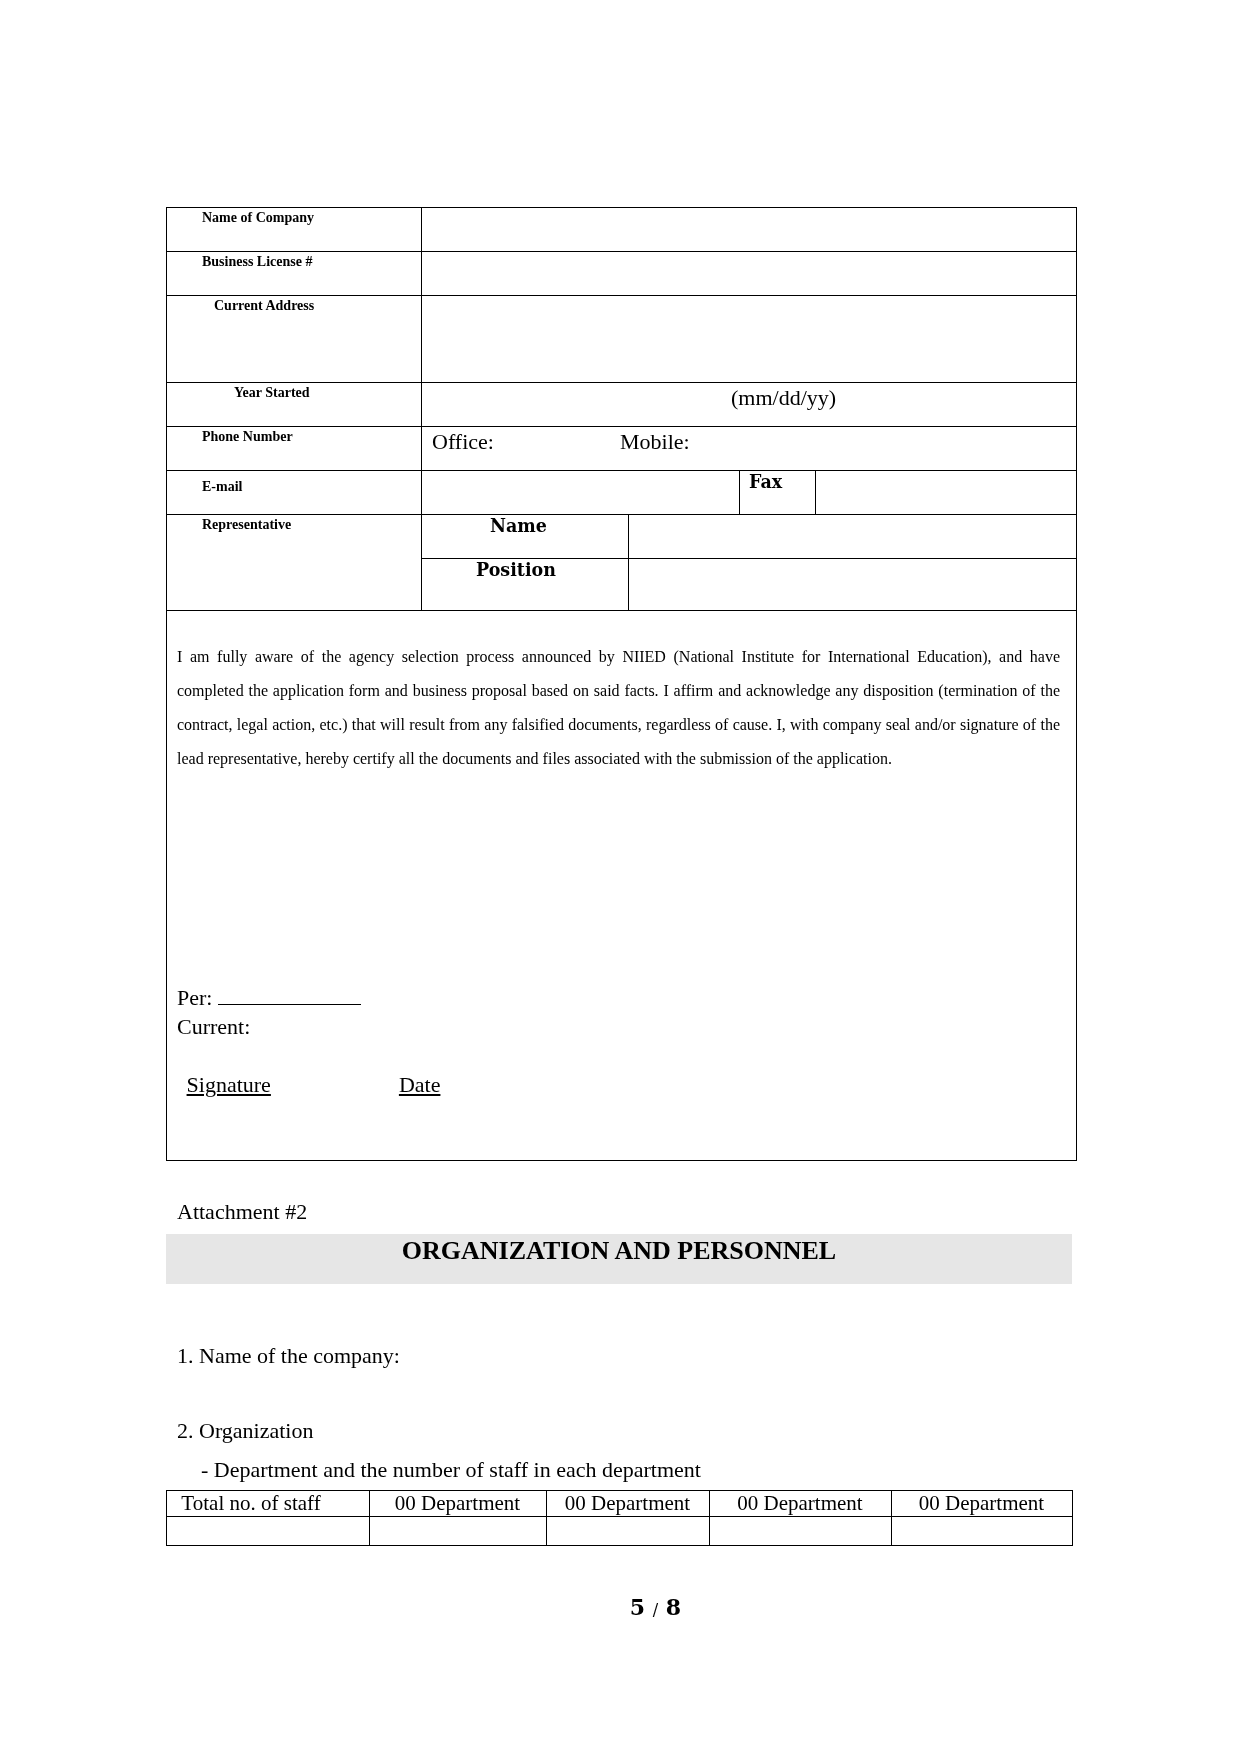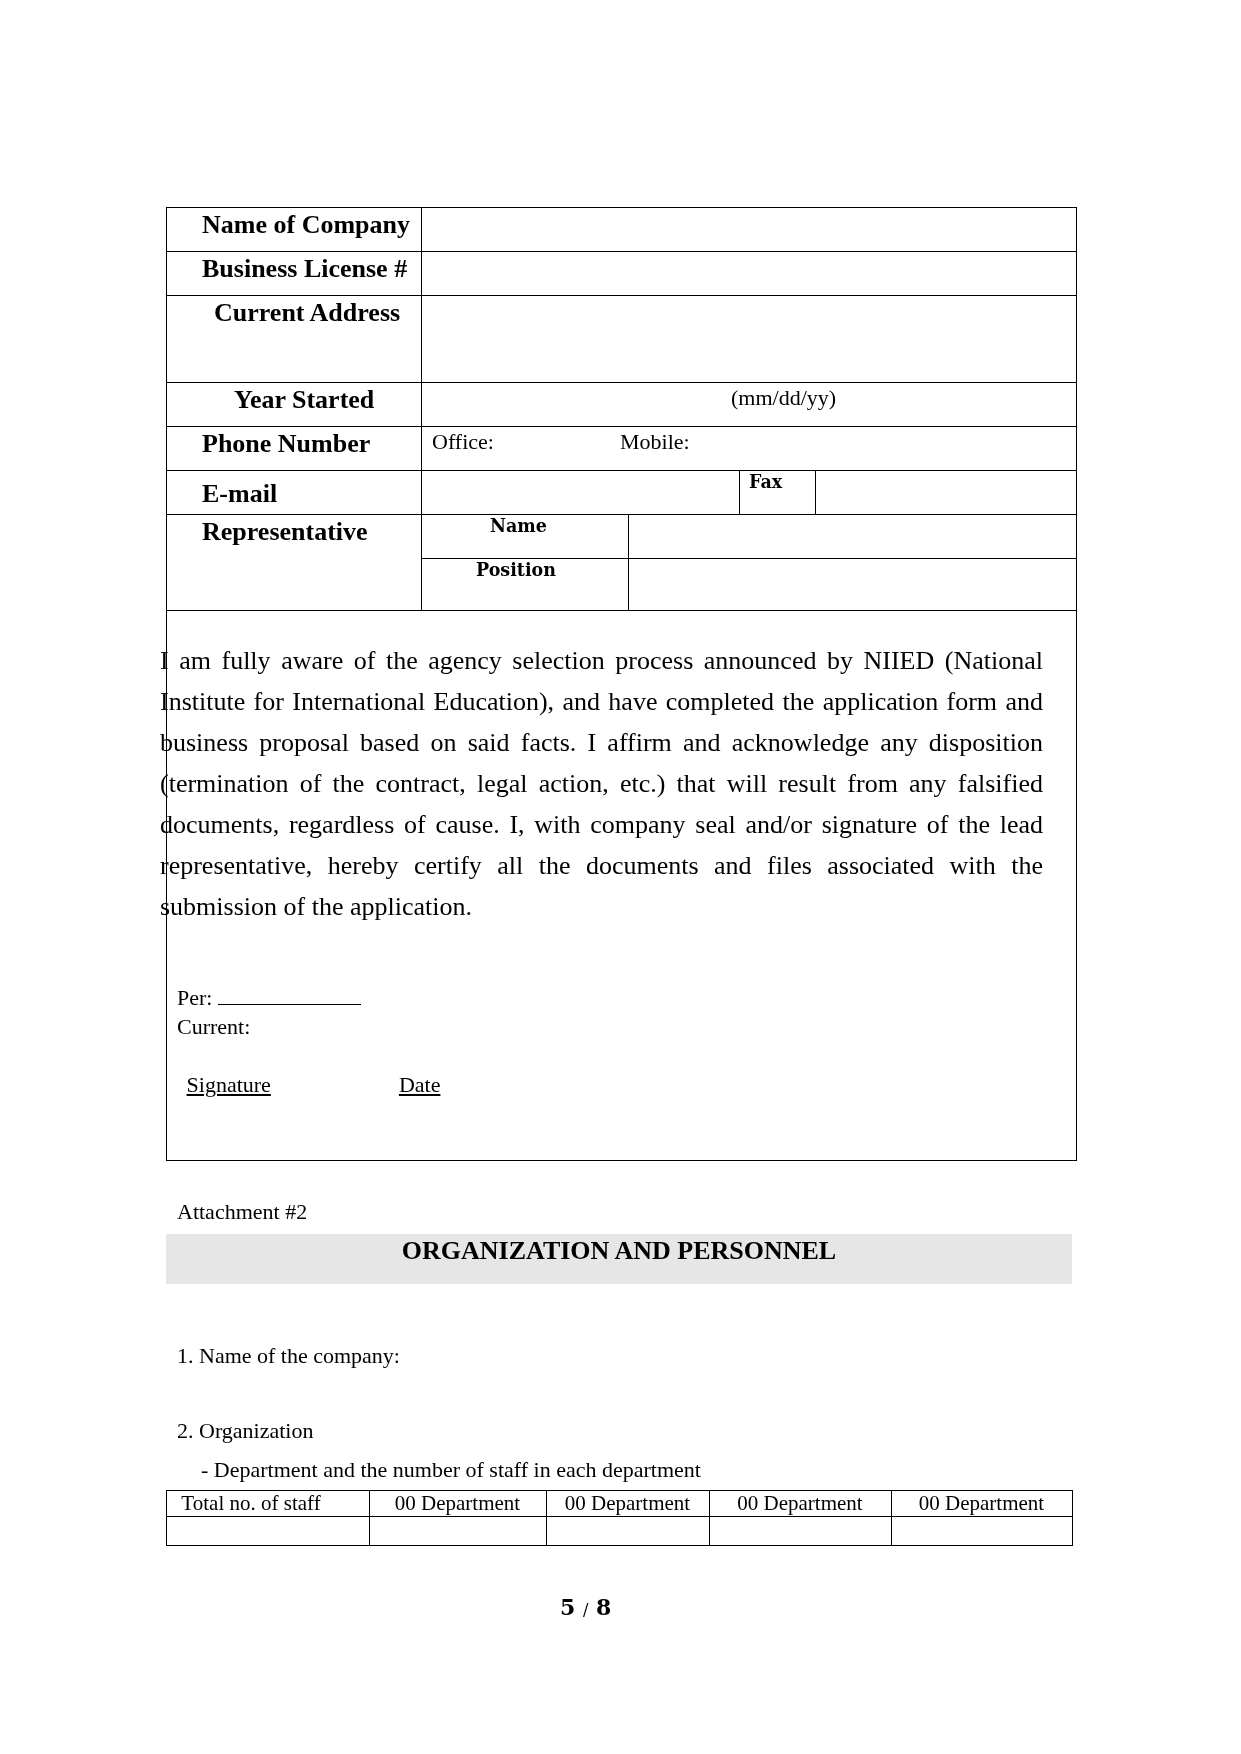--- a/index.html
+++ b/index.html
@@ -1,23 +1,23 @@
 <!DOCTYPE html>
 <html><head>
 <meta charset="utf-8">
 <style>
   html, body { margin:0; padding:0; background:#fff; }
   body { width:1241px; height:1754px; position:relative; font-family:"Liberation Serif", serif; color:#000; }
   .abs { position:absolute; }
   .line-h { position:absolute; height:1px; background:#000; }
   .line-v { position:absolute; width:1px; background:#000; }
-  .lbl { position:absolute; font-weight:bold; font-size:26px; }
+  .lbl { position:absolute; font-weight:bold; font-size:14px; }
   .txt { position:absolute; font-size:22px; }
   .sub { position:absolute; font-family:"DejaVu Serif", serif; font-weight:bold; font-size:19px; transform:scaleX(0.92); transform-origin:left; }
-  .para { position:absolute; left:160px; top:640px; width:883px; font-size:26px; line-height:41px; text-align:justify; }
+  .para { position:absolute; left:177px; top:640px; width:883px; font-size:16px; line-height:34px; text-align:justify; }
   .heading-bar { position:absolute; left:166px; top:1234px; width:906px; height:50px; background:#e6e6e6; }
   .heading { position:absolute; left:166px; top:1236px; width:906px; text-align:center; font-weight:bold; font-size:26px; }
   .dept-cell { position:absolute; font-size:21px; text-align:center; }
   .u { text-decoration:underline;text-align:center; }
 </style>
 </head>
 <body>
 
 <div>
 
@@ -107,17 +107,17 @@
   <div class="dept-cell" style="left:709px;top:1491px;width:182px;">00 Department</div>
   <div class="dept-cell" style="left:891px;top:1491px;width:181px;">00 Department</div>
 
   <div class="abs" style="left:167px;top:1517px;width:202px;height:28px;"></div>
   <div class="abs" style="left:370px;top:1517px;width:176px;height:28px;"></div>
   <div class="abs" style="left:547px;top:1517px;width:162px;height:28px;"></div>
   <div class="abs" style="left:710px;top:1517px;width:181px;height:28px;"></div>
   <div class="abs" style="left:892px;top:1517px;width:180px;height:28px;"></div>
 </div>
 
-<div class="abs" style="left:560px;top:1594px;width:121px;text-align:left;font-family:'DejaVu Serif',serif;font-weight:bold;font-size:22px;">
+<div class="abs" style="left:560px;top:1594px;width:121px;text-align:right;font-family:'DejaVu Serif',serif;font-weight:bold;font-size:22px;">
   <span>5</span>
   <span style="font-weight:normal;font-size:16px;">/</span>
   <span>8</span>
 </div>
 
 </body></html>

